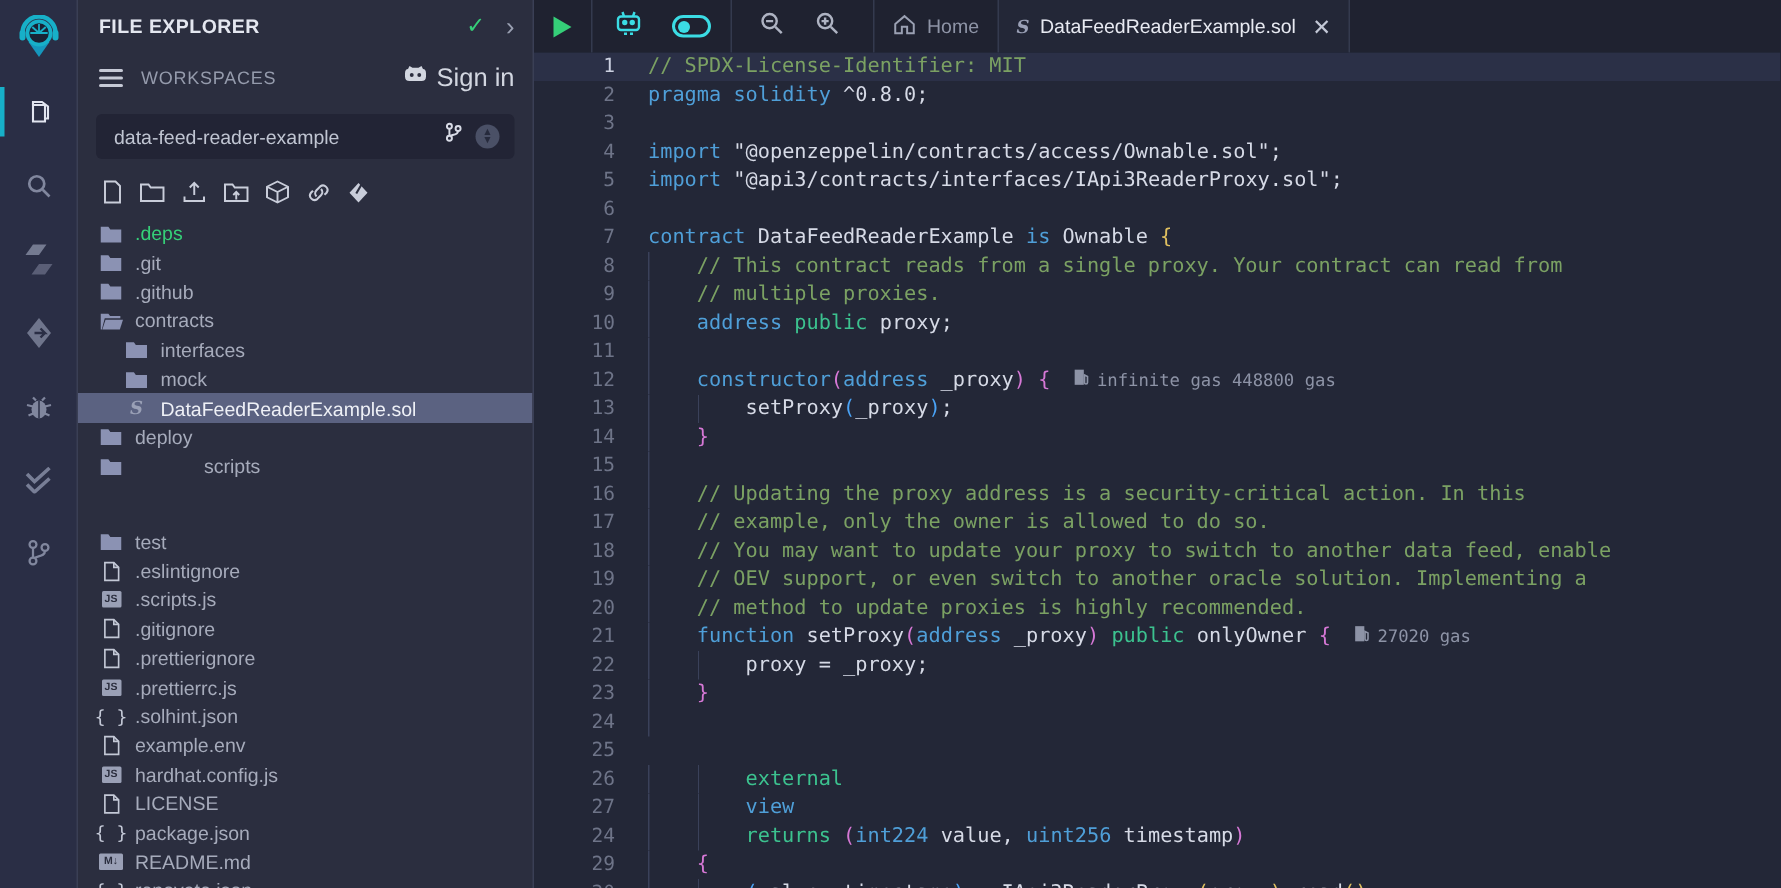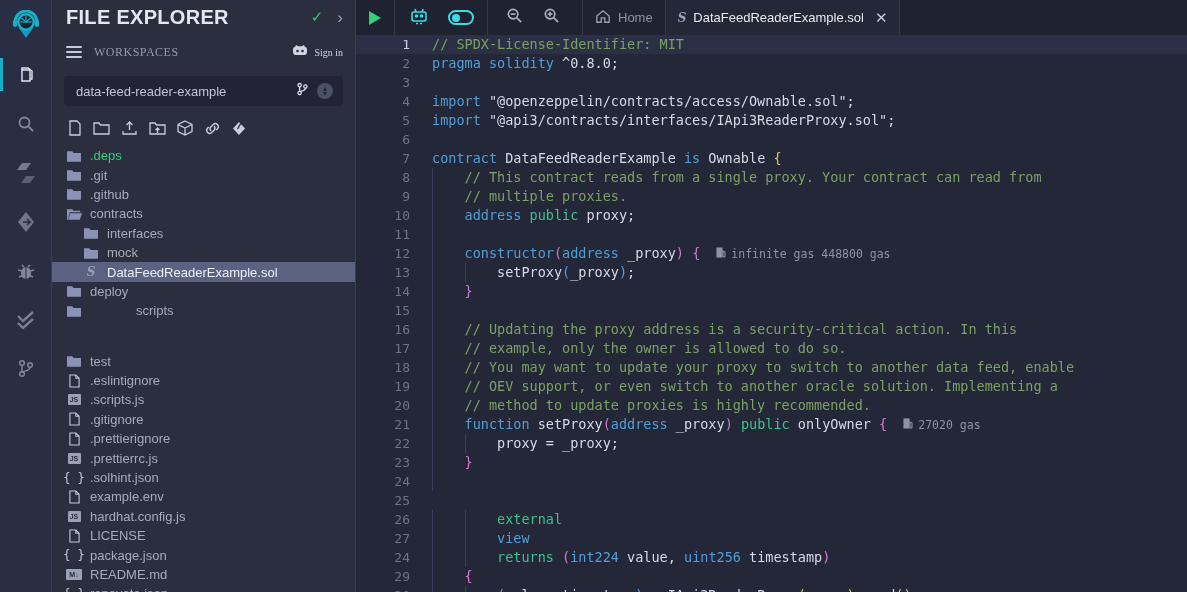--- a/index.html
+++ b/index.html
@@ -14,28 +14,28 @@
   .ritem { position:relative; width:52px; height:49px; display:flex; align-items:center; justify-content:center;
            color:#81879e; cursor:pointer; }
   .ritem.active { color:#e2e5f0; }
   .ritem.active::before { content:""; position:absolute; left:0; top:8px; bottom:8px; width:3px; background:var(--accent); }
   .ritem svg { display:block; }
 
   
   .panel { width:304px; flex:0 0 304px; background:var(--bg-panel); border-right:1px solid var(--divider);
            display:flex; flex-direction:column; color:#a6abbb; }
   .phead { display:flex; align-items:center; height:34px; padding:0 12px 0 14px; }
-  .ptitle { font-size:20px; font-weight:bold; color:#e4e7f0; letter-spacing:.3px; flex:1; }
+  .ptitle { font-size:13px; font-weight:bold; color:#e4e7f0; letter-spacing:.3px; flex:1; }
   .phead .chk { color:var(--green); font-size:15px; margin-right:14px; cursor:pointer; }
   .phead .chev { color:#9aa0b2; font-size:17px; cursor:pointer; line-height:1; }
-  .wsrow { display:flex; align-items:center; height:28px; padding:0 12px 0 14px; margin-top:4px;font-family:Liberation Serif, serif; }
+  .wsrow { display:flex; align-items:center; height:28px; padding:0 12px 0 14px; margin-top:4px; }
   .hamb { width:16px; margin-right:12px; cursor:pointer; }
   .hamb div { height:2px; background:#c6cad6; margin:3px 0; border-radius:1px; }
   .wslabel { font-size:12px; color:#959bac; letter-spacing:.5px; flex:1; }
-  .signin { display:flex; align-items:center; gap:6px; font-size:10px; color:#d2d6e0; cursor:pointer; }
+  .signin { display:flex; align-items:center; gap:6px; font-size:17px; color:#d2d6e0; cursor:pointer; }
   .wsselect { margin:10px 12px 0 12px; height:30px; background:var(--bg-input); border-radius:4px;
               display:flex; align-items:center; padding:0 10px 0 12px; cursor:pointer; }
   .wsname { flex:1; font-size:13px; color:#c0c5d2; }
   .wsselect .gicon { margin-right:8px; }
   .sortcircle { width:16px; height:16px; border-radius:50%; background:#4a5066; display:flex; flex-direction:column;
                 align-items:center; justify-content:center; font-size:7px; line-height:5px; color:#262a3c; cursor:pointer; }
   .ptools { display:flex; align-items:center; gap:11px; padding:14px 14px 8px 16px; color:#c9cdda; }
   .ptools span { cursor:pointer; display:flex; }
   .tree { flex:1; overflow:hidden; padding-top:2px; }
   .trow { display:flex; align-items:center; height:19.4px; font-size:13px; cursor:pointer; white-space:nowrap; }

